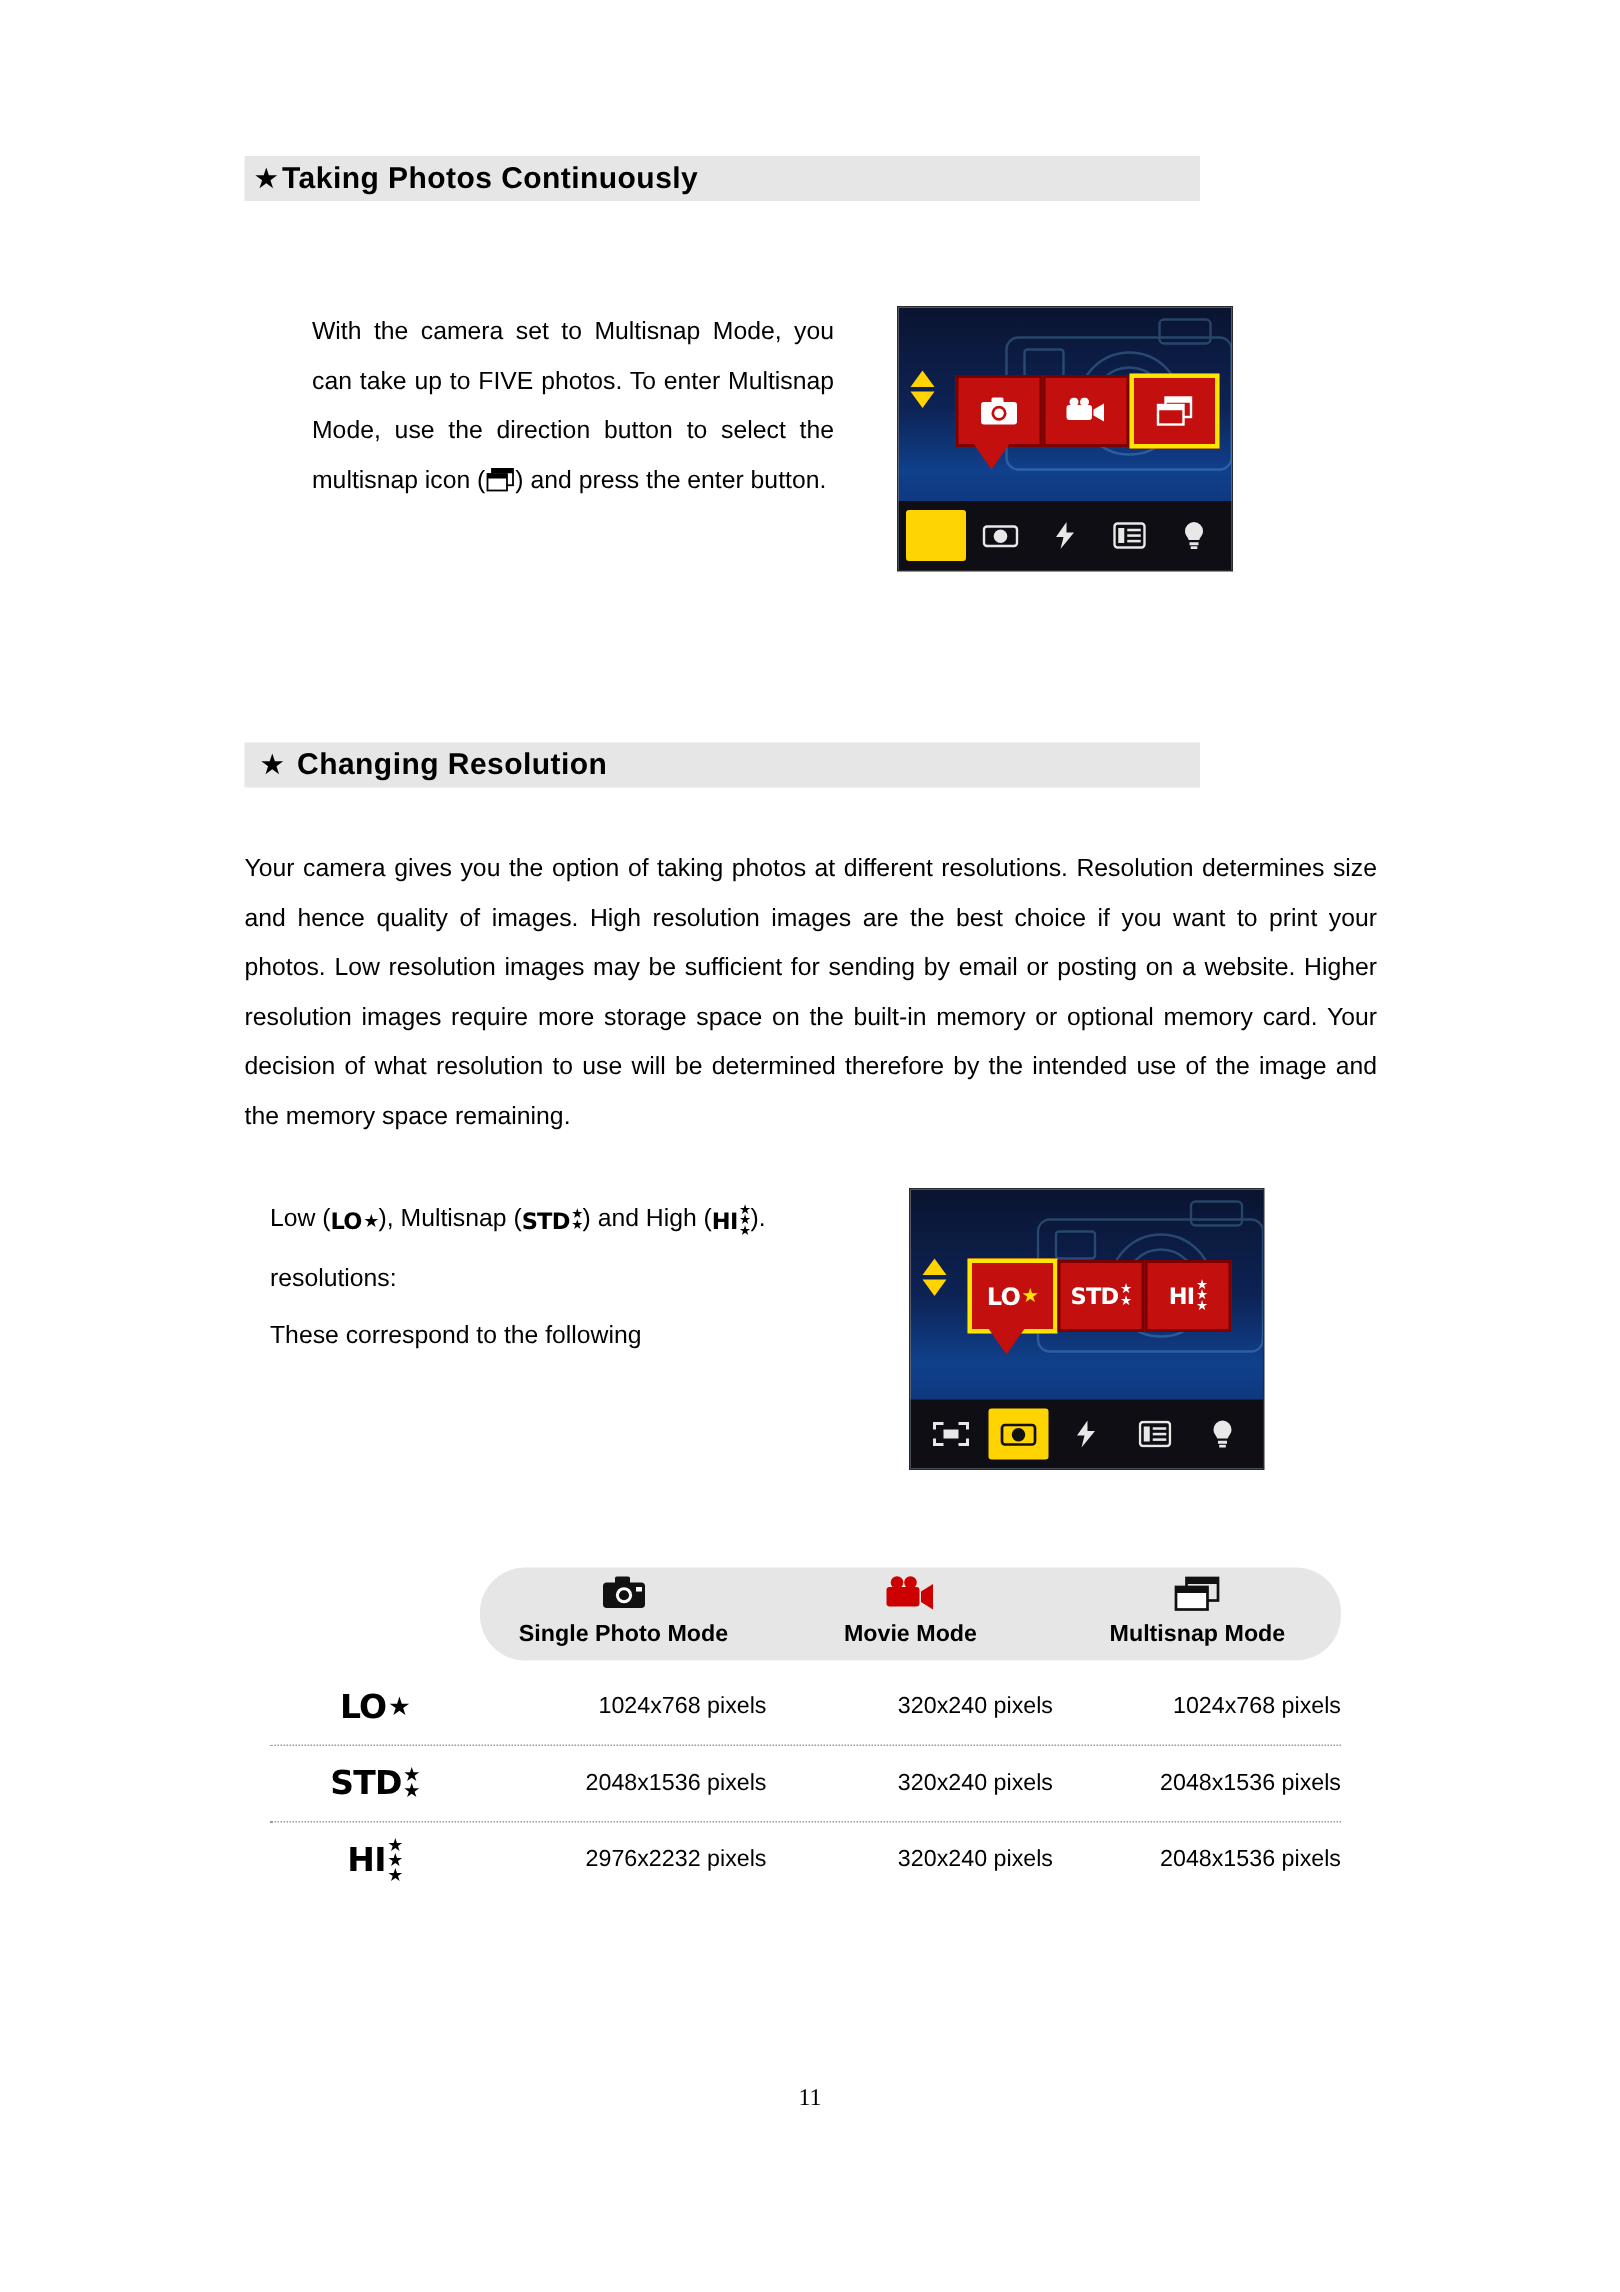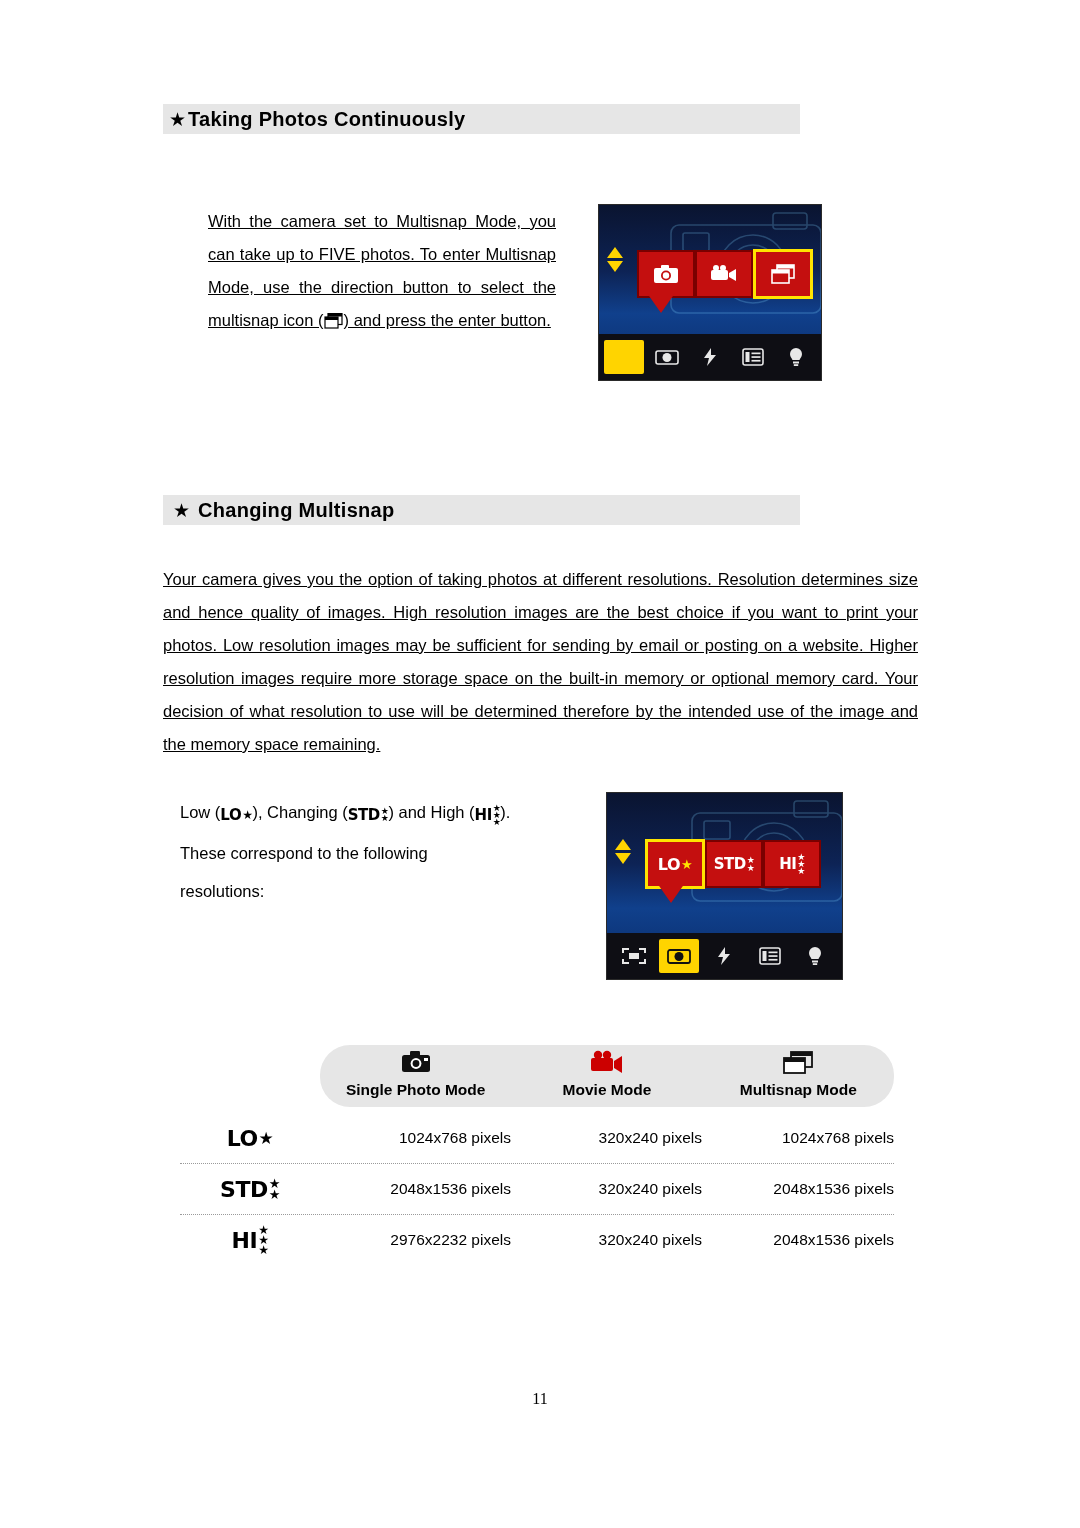--- a/index.html
+++ b/index.html
@@ -43,21 +43,20 @@
     letter-spacing: 0.3px;
   }
 
   
   .para {
     position: absolute;
     font-size: 16.5px;
     line-height: 33px;
     text-align: justify;
     color: #000;
-    text-decoration: underline;
   }
   .para.narrow {
     text-align: justify;
   }
 
   
   .lcd {
     position: absolute;
     border: 1px solid #2a2a2a;
     background: linear-gradient(180deg,#0a1430 0%, #0d2355 38%, #10408c 62%, #0a2a66 100%);
@@ -326,47 +325,47 @@
             <path d="M9 1 a6 6 0 0 1 6 6 c0 3-2 4-2.5 6 h-7 C5 11 3 10 3 7 a6 6 0 0 1 6-6 z" fill="#e8e8e8"></path>
             <rect x="6" y="14.5" width="6" height="2" fill="#e8e8e8"></rect>
             <rect x="6.8" y="17.2" width="4.4" height="1.8" fill="#e8e8e8"></rect>
           </svg>
       </div>
     </div>
   </div>
 
   <div class="section-head" style="left:163px; top:495px; width:637px; padding-left:10px;">
     <span class="star" style="margin-right:8px;">★</span>
-    <span class="title">Changing Multisnap</span>
+    <span class="title">Changing Resolution</span>
   </div>
 
   <div class="para" style="left:163px; top:563px; width:755px; line-height:33px;">Your camera gives you the option of taking photos at different resolutions. Resolution determines size and hence quality of images. High resolution images are the best choice if you want to print your photos. Low resolution images may be sufficient for sending by email or posting on a website. Higher resolution images require more storage space on the built-in memory or optional memory card. Your decision of what resolution to use will be determined therefore by the intended use of the image and the memory space remaining.</div>
 
   <div style="position:absolute; left:180px; top:793px; width:400px; font-size:16.5px; line-height:38px;">
     <div>
       <span>Low (</span><span class="glyph">
           <span class="lbl">LO</span>
           <span class="stars1">★</span>
-        </span><span>), Changing (</span><span class="glyph">
+        </span><span>), Multisnap (</span><span class="glyph">
           <span class="lbl">STD</span>
           <span class="stars2">
             <span>★</span>
             <span>★</span>
           </span>
         </span><span>) and High (</span><span class="glyph">
           <span class="lbl">HI</span>
           <span class="stars3">
             <span>★</span>
             <span>★</span>
             <span>★</span>
           </span>
         </span><span>).</span>
     </div>
+    <div>resolutions:</div>
     <div>These correspond to the following</div>
-    <div>resolutions:</div>
   </div>
 
   <div class="lcd" style="left:606px; top:792px; width:235px; height:186px;">
     <svg class="ghost" viewBox="0 0 170 120">
       <g fill="none" stroke="#7fd4ff" stroke-width="1.6" opacity="0.55">
         <rect x="10" y="18" width="150" height="88" rx="8"></rect>
         <circle cx="92" cy="62" r="34"></circle>
         <circle cx="92" cy="62" r="24"></circle>
         <circle cx="92" cy="62" r="14"></circle>
         <rect x="112" y="6" width="34" height="16" rx="3"></rect>

